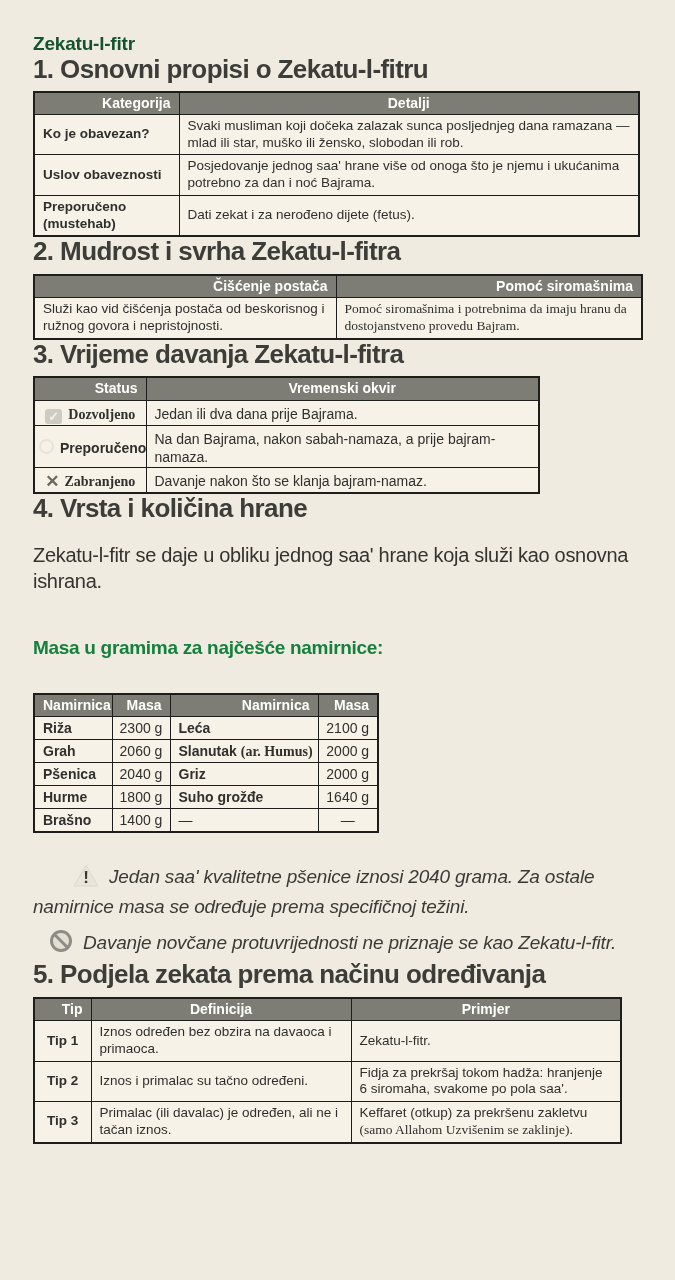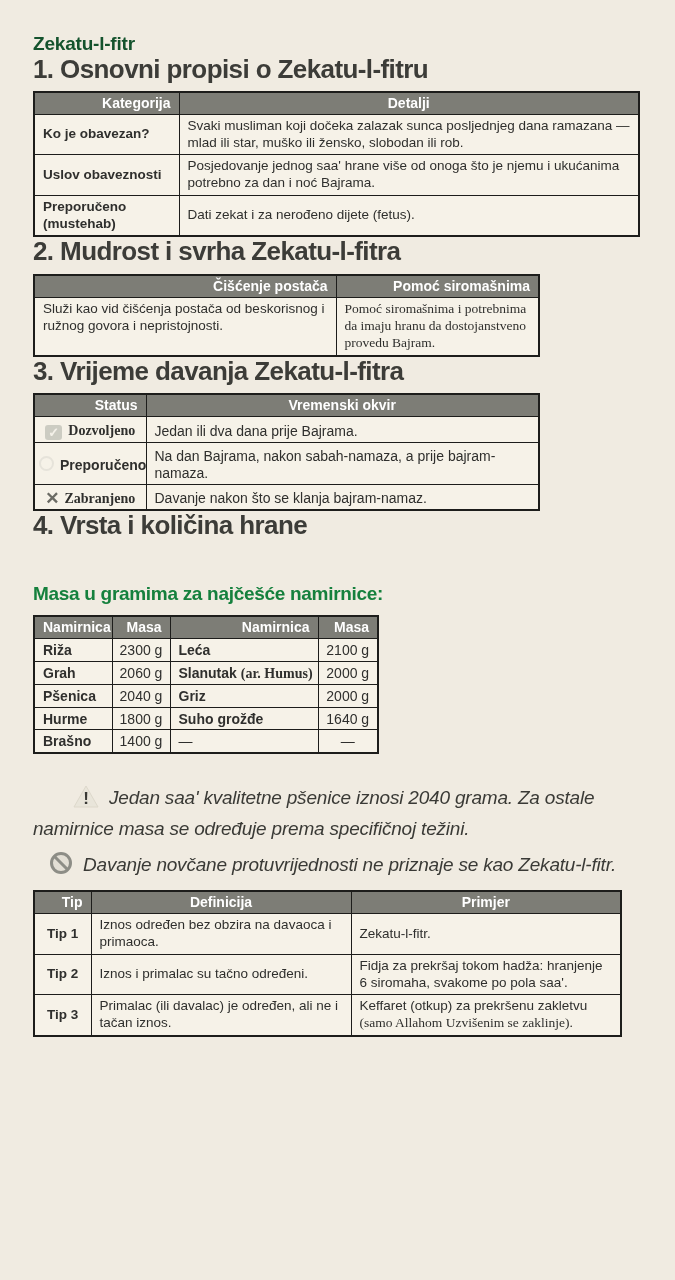--- a/index.html
+++ b/index.html
@@ -51,40 +51,40 @@
     padding-top:2px; padding-bottom:2px;
   }
   th.ctr { text-align:right; }
   td.lbl { font-weight:bold; }
   .serif { font-family:"Liberation Serif", serif; }
 
   .t1 { width:607px; margin-top:7px; }
   .t1 col.c1 { width:145px; }
   .t1 td { height:29px; }
 
-  .t2 { width:507px; margin-top:8px; }
+  .t2 { width:610px; margin-top:8px; }
   .t2 col.c1 { width:302px; }
   .t2 td { vertical-align:top; }
 
   .t3 { width:507px; margin-top:8px; }
   .t3 col.c1 { width:112px; }
   .t3 td { padding-top:5px; padding-bottom:1.5px; font-size:14px;margin-left:36px; }
   .t3 td.status { text-align:center; white-space:nowrap; padding-left:4px; padding-right:4px; }
 
   .para {
     font-size:20px; line-height:1.3; color:#33332f;
     letter-spacing:-0.3px;
     margin:19px 0 0 0; max-width:600px;
   }
   .subhead {
     font-size:19px; font-weight:bold; color:#15803d;
     letter-spacing:-0.3px; margin:43px 0 0 0;
   }
 
-  .t4 { width:344px; margin-top:10px; }
+  .t4 { width:344px; margin-top:34px; }
   .t4 col.c1 { width:78px; }
   .t4 col.c2 { width:58px; }
   .t4 col.c3 { width:148px; }
   .t4 col.c4 { width:60px; }
   .t4 td { padding-top:3px; padding-bottom:1.5px; font-size:14px; white-space:nowrap; }
   .t4 td.mass { text-align:center; padding-left:2px; padding-right:2px; }
   .t4 .ar { font-family:"Liberation Serif", serif; }
 
   .note {
     font-style:italic; font-size:19px; line-height:1.38;
@@ -198,20 +198,21 @@
         <td>Na dan Bajrama, nakon sabah-namaza, a prije bajram-namaza.</td>
       </tr>
       <tr>
         <td class="status"><span class="icx">✕</span><b class="serif">Zabranjeno</b></td>
         <td>Davanje nakon što se klanja bajram-namaz.</td>
       </tr>
     </tbody>
   </table>
 
   <h1 class="sec h1-4">4. Vrsta i količina hrane</h1>
+  <p class="para">Zekatu-l-fitr se daje u obliku jednog saa' hrane koja služi kao osnovna ishrana.</p>
   <p class="subhead">Masa u gramima za najčešće namirnice:</p>
 
   <table class="t4">
     <colgroup>
         <col class="c1">
         <col class="c2">
         <col class="c3">
         <col class="c4">
       </colgroup>
     <thead>
@@ -259,20 +260,21 @@
   <p class="note note1"><span class="ic"><svg class="warn" width="26" height="23" viewBox="0 0 26 23">
           <path d="M13 1 L25 22 L1 22 Z" fill="#e9e5da" stroke="#ddd8cb" stroke-width="1"></path>
           <text x="13" y="19" text-anchor="middle" font-size="17" font-weight="bold" fill="#3a3a36" font-family="Liberation Sans, sans-serif">!</text>
         </svg></span><span>Jedan saa' kvalitetne pšenice iznosi 2040 grama. Za ostale namirnice masa se određuje prema specifičnoj težini.</span></p>
 
   <p class="note note2"><span class="ic"><svg class="ban" width="24" height="24" viewBox="0 0 24 24">
           <circle cx="12" cy="12" r="9.5" fill="#e3dfd5" stroke="#8d8d86" stroke-width="3"></circle>
           <line x1="5.5" y1="5.5" x2="18.5" y2="18.5" stroke="#8d8d86" stroke-width="3"></line>
         </svg></span><span>Davanje novčane protuvrijednosti ne priznaje se kao Zekatu-l-fitr.</span></p>
 
+  <h1 class="sec h1-5">5. Podjela zekata prema načinu određivanja</h1>
   <table class="t5">
     <colgroup>
         <col class="c1">
         <col class="c2">
         <col class="c3">
       </colgroup>
     <thead>
       <tr>
         <th class="ctr">Tip</th>
         <th>Definicija</th>

